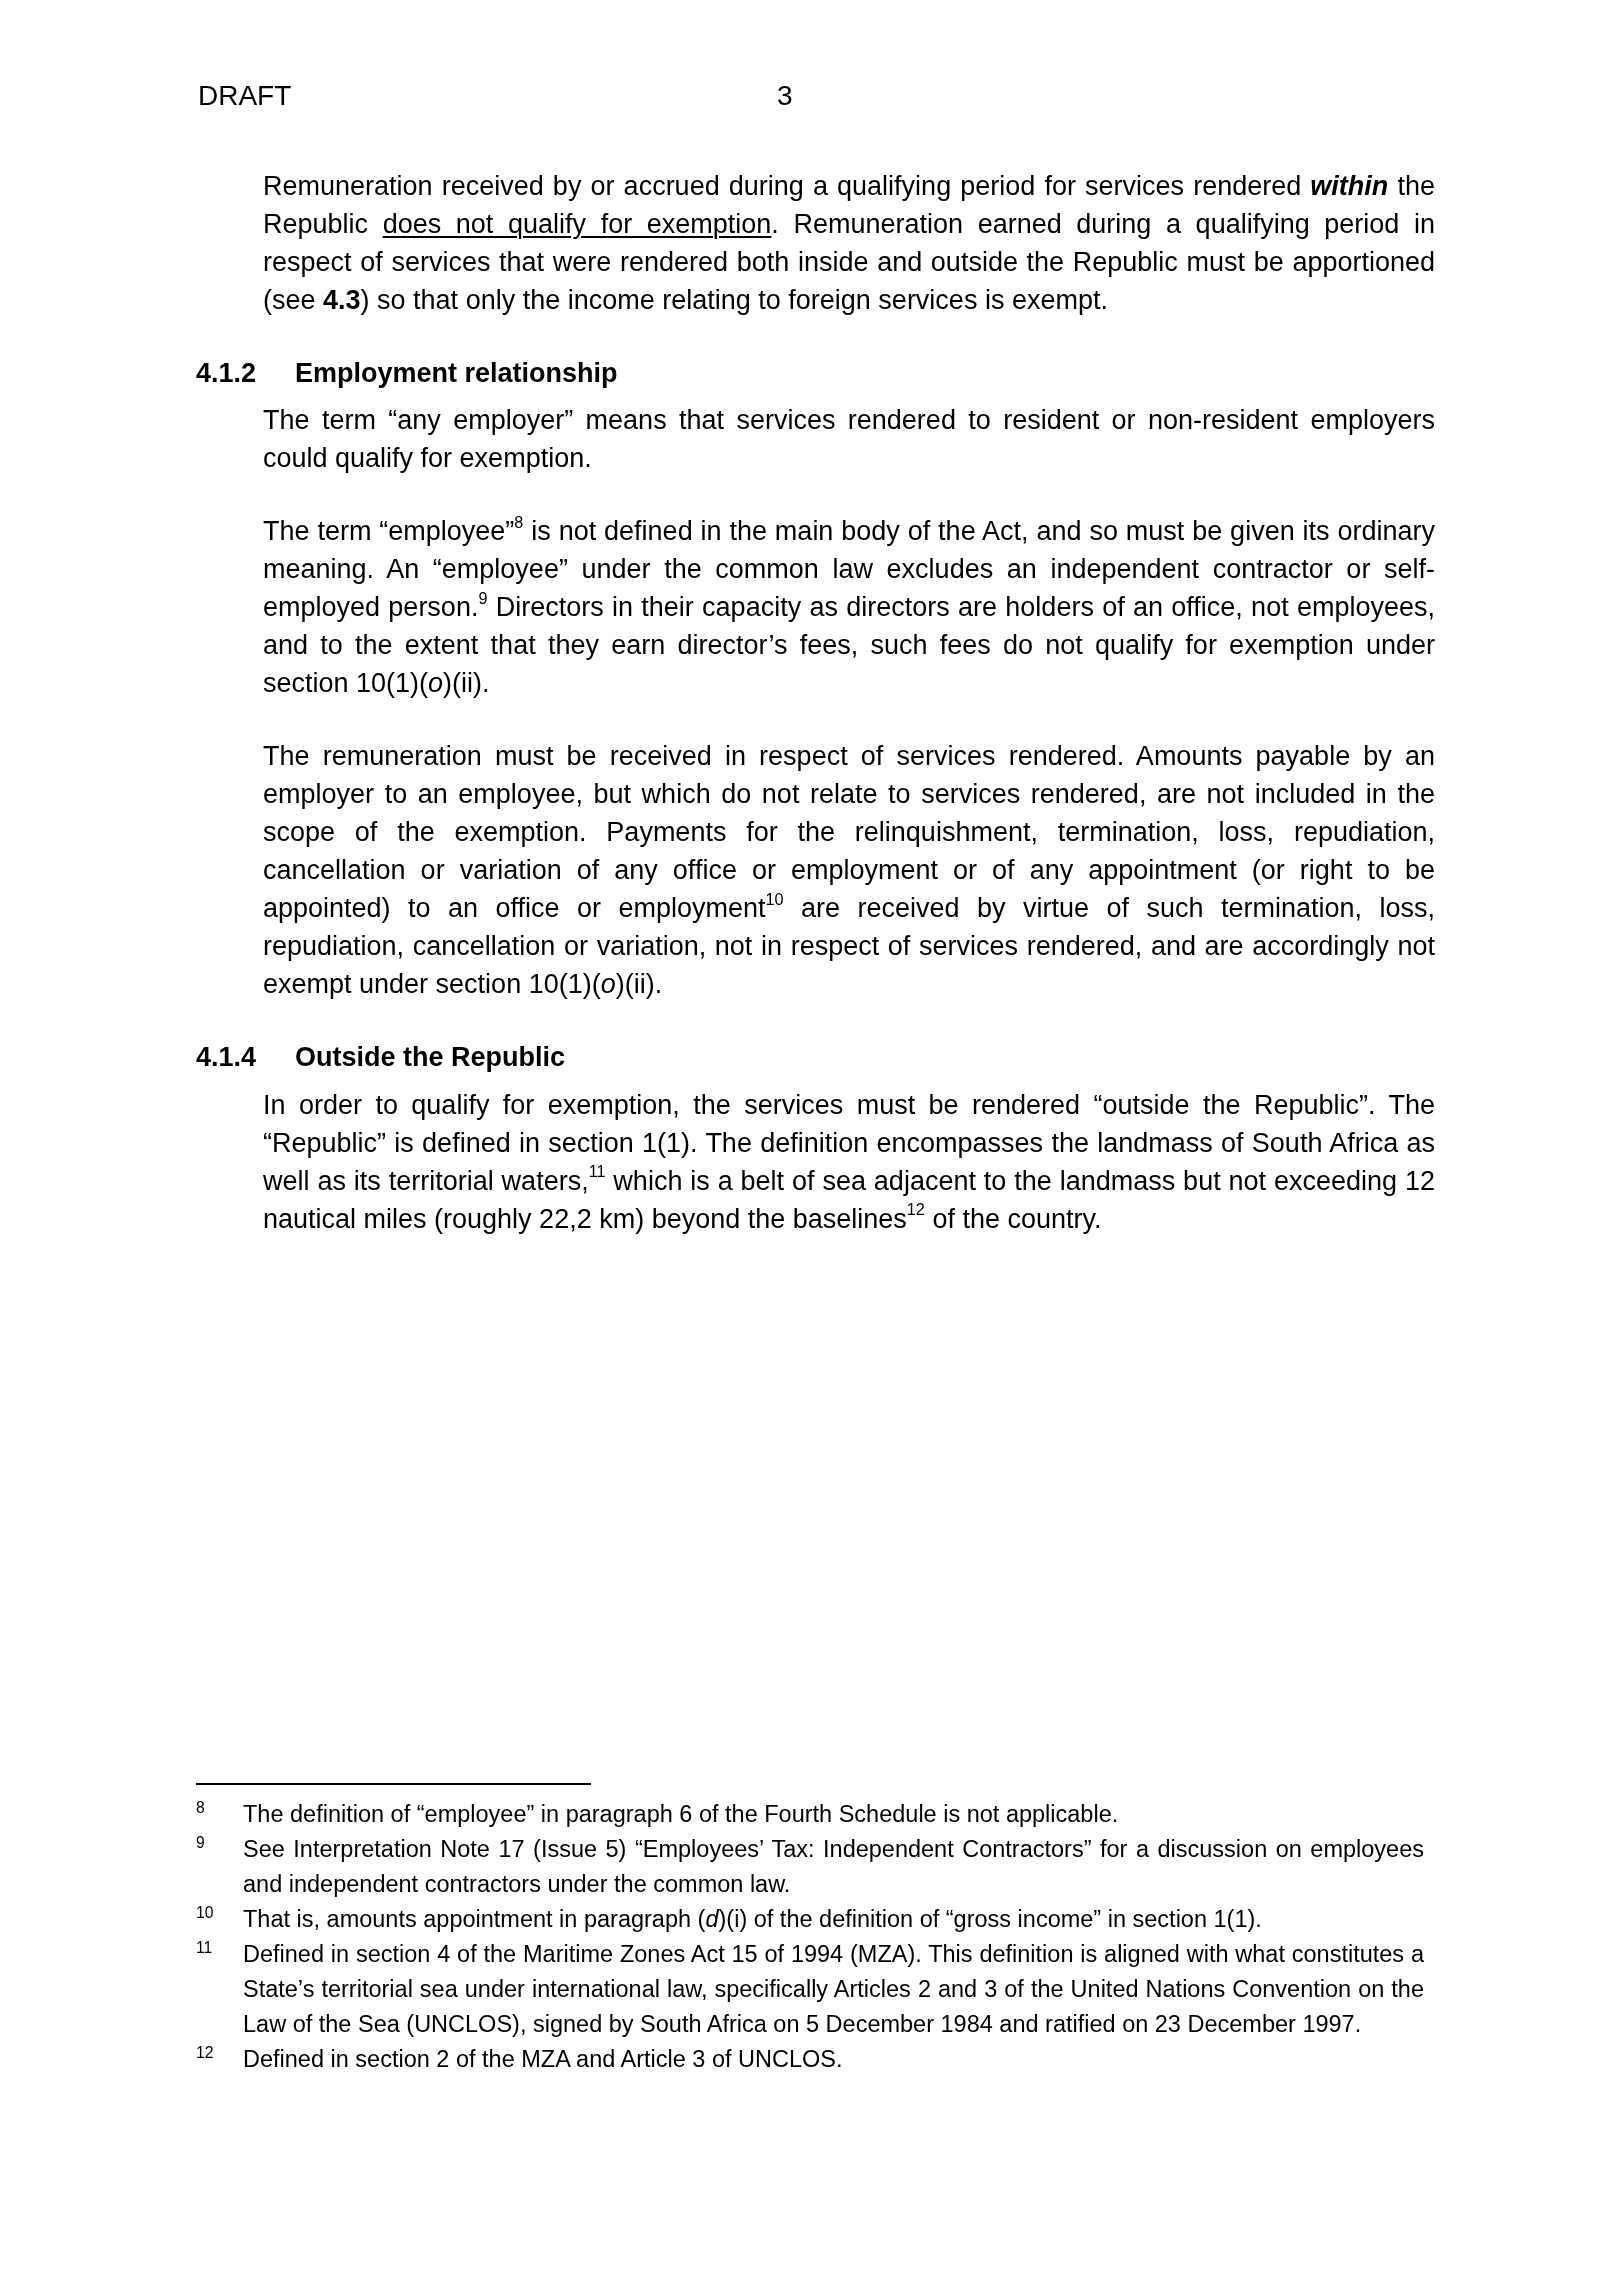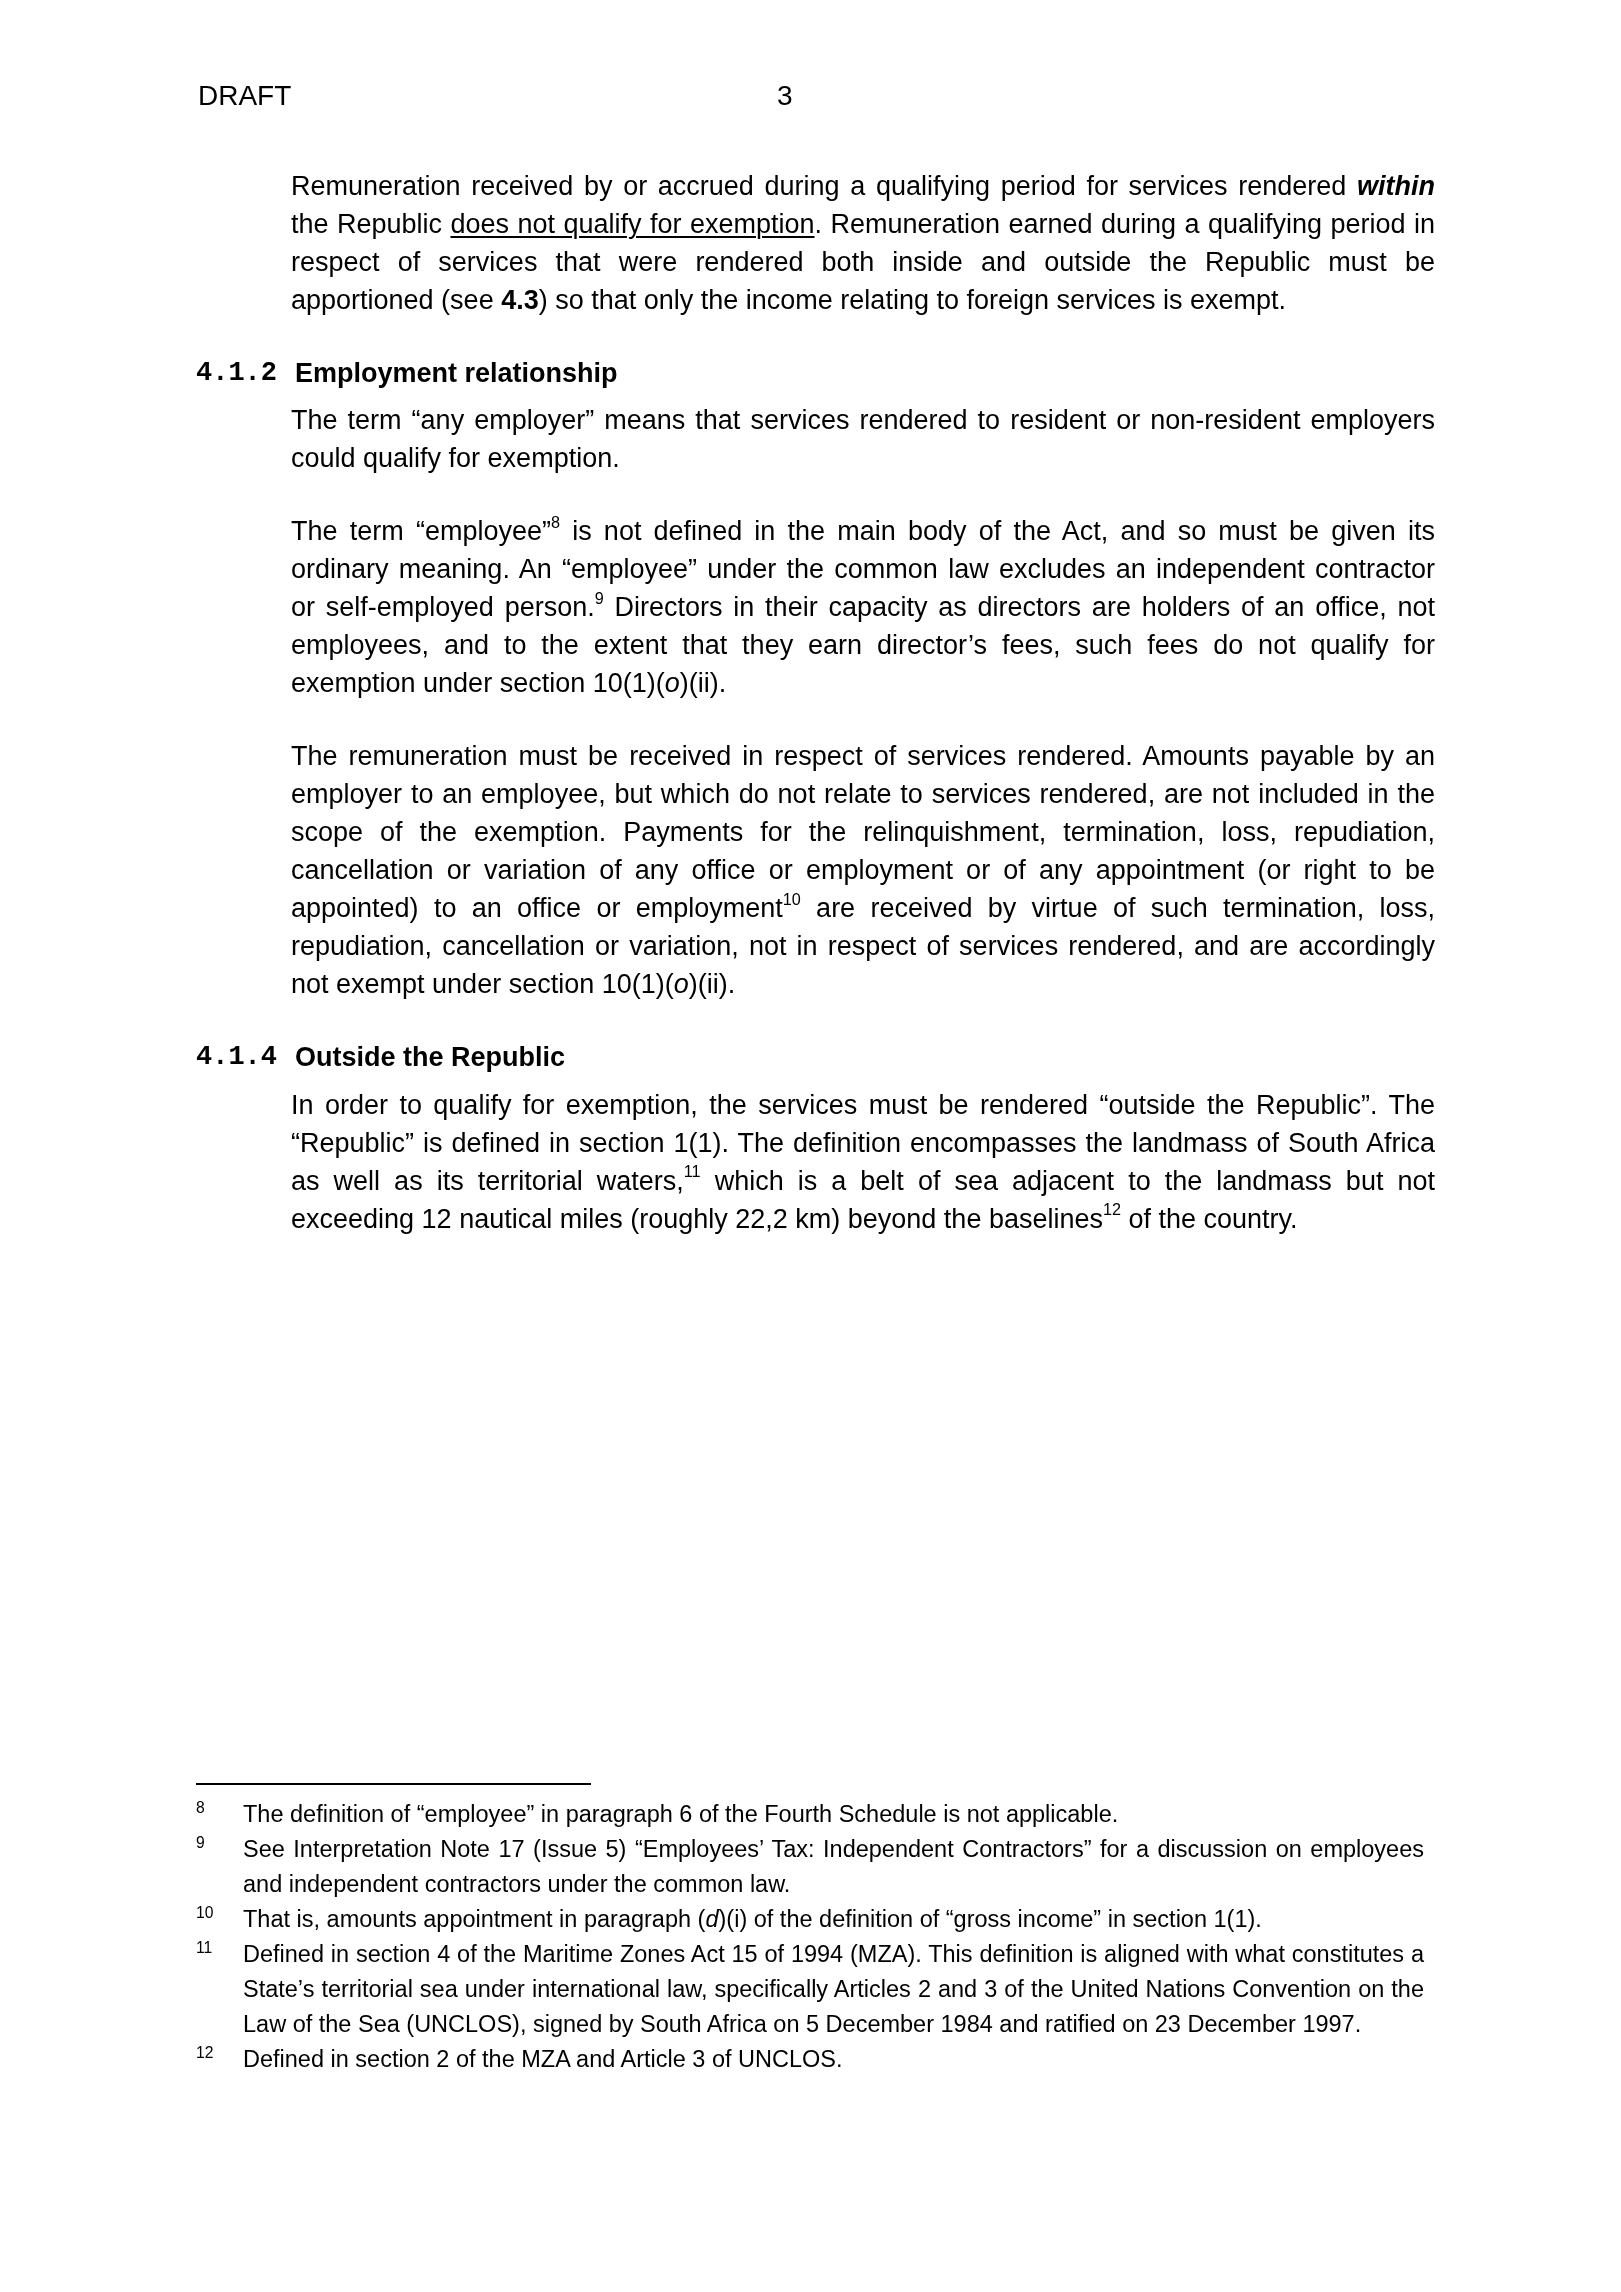--- a/index.html
+++ b/index.html
@@ -3,25 +3,25 @@
 <meta charset="utf-8">
 <style>
   html, body { margin: 0; padding: 0; background: #ffffff; }
   body { width: 1621px; height: 2293px; position: relative; overflow: hidden;
          font-family: "Liberation Sans", sans-serif; color: #000; }
   .header { position: absolute; top: 80px; left: 198px; width: 1237px; height: 35px; font-size: 28px; }
   .header .draft { position: absolute; left: 0; top: 0; }
   .header .pageno { position: absolute; left: 579px; top: 0; }
 
   .body { position: absolute; left: 196px; top: 167px; width: 1239px; }
-  .para { margin: 0 0 35px 95px; font-size: 27px; line-height: 38px;
+  .para { margin: 0 0 35px 67px; font-size: 27px; line-height: 38px;
           text-align: justify; }
   .heading { display: flex; font-size: 27px; font-weight: bold; line-height: 38px;
              margin: 0 0 9.3px 0; }
-  .heading .num { width: 99px; flex: 0 0 99px; font-family: Liberation Mono, monospace; }
+  .heading .num { width: 99px; flex: 0 0 99px; }
   sup { font-size: 60%; line-height: 0; vertical-align: 0; position: relative; top: -0.75em; }
   .b { font-weight: bold; }
   .i { font-style: italic; }
   .bi { font-weight: bold; font-style: italic; }
   .u { text-decoration: underline; text-decoration-thickness: 2px; text-underline-offset: 2.9px; }
 
   .fn-rule { position: absolute; left: 196px; top: 1783px; width: 395px; height: 2px; background: #000; }
   .footnotes { position: absolute; left: 196px; top: 1797px; width: 1228px; }
   .fn { display: flex; font-size: 23.5px; line-height: 35px; }
   .fn .fn-num { flex: 0 0 47px; width: 47px; font-size: 15.7px; line-height: 21.6px; }

